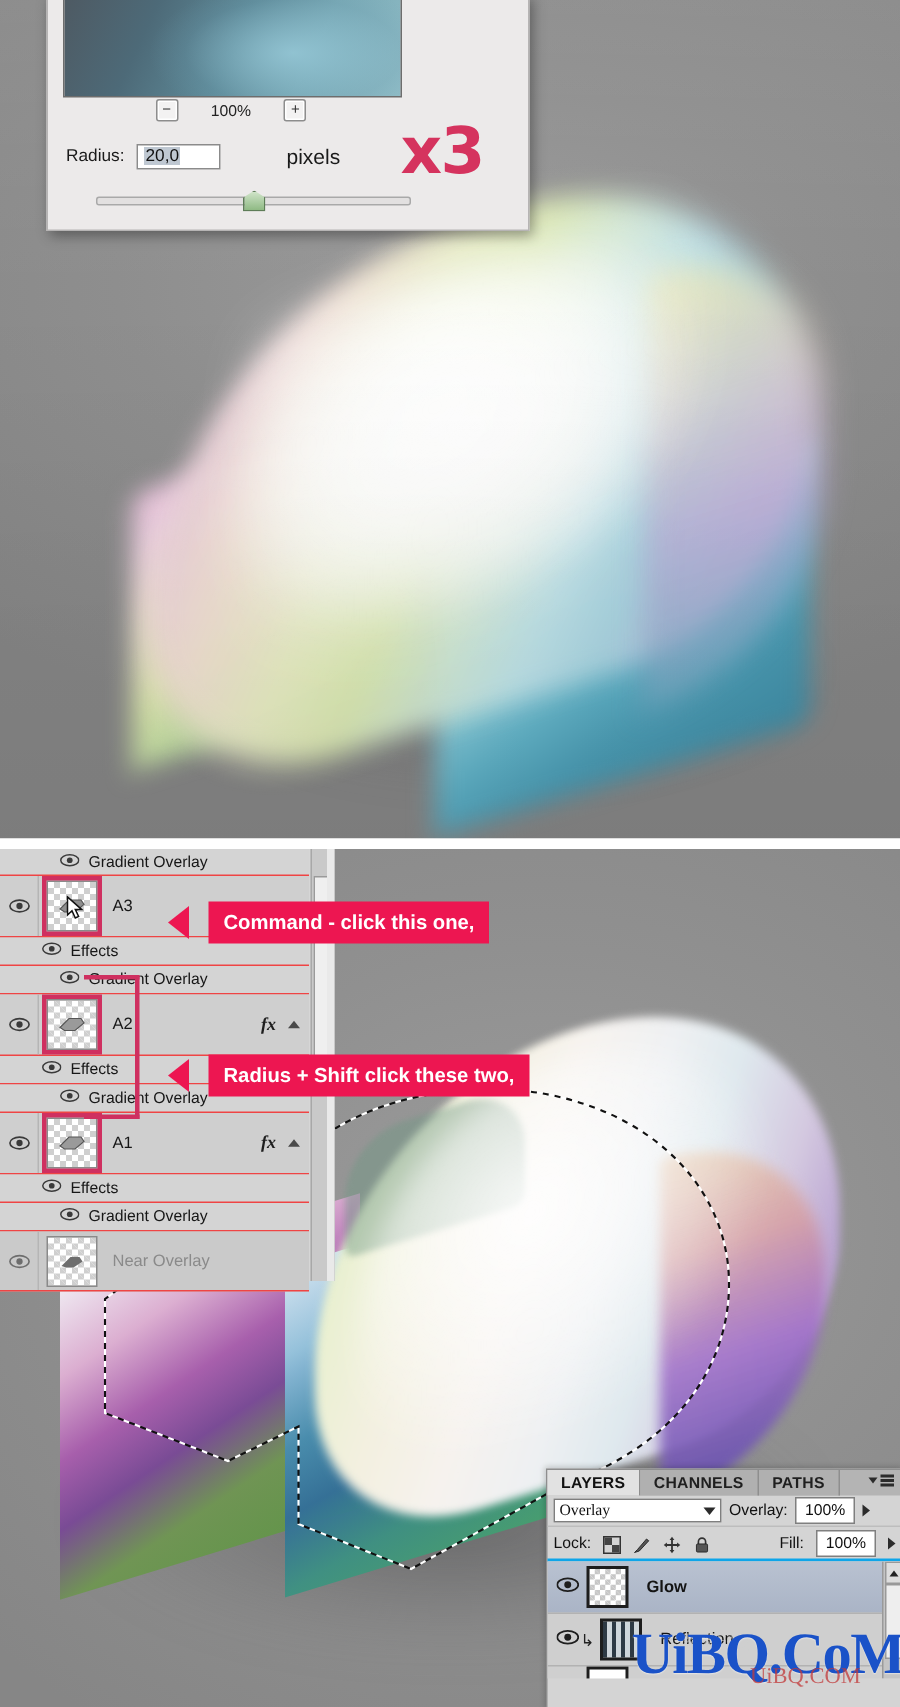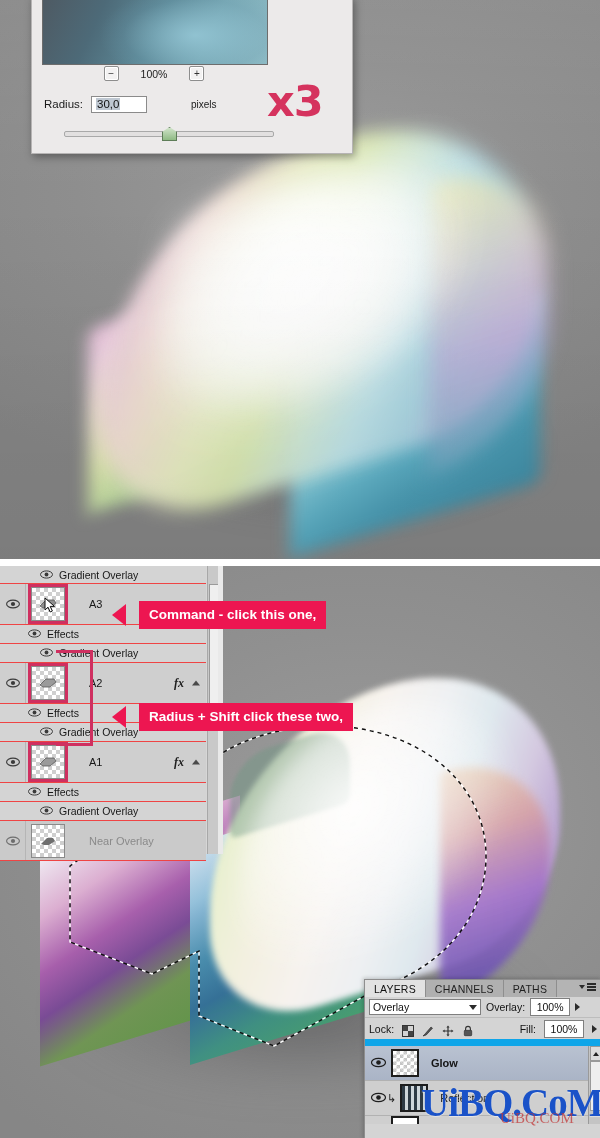--- a/index.html
+++ b/index.html
@@ -73,21 +73,21 @@
   .bd-zoomrow{position:absolute;left:10px;top:68px;width:224px;height:17px;display:flex;align-items:center;justify-content:center;gap:22px;}
   .zbtn{width:13px;height:13px;border:1px solid #8d8d8d;background:#f3f2f2;border-radius:2px;
     display:flex;align-items:center;justify-content:center;font-size:10px;line-height:1;color:#333;
     box-shadow:inset 0 0 0 1px #fff;}
   .zpct{font-size:10.5px;color:#222;}
   .bd-radiusrow{position:absolute;left:12px;top:96px;width:290px;height:22px;display:flex;align-items:center;gap:8px;}
   .bd-label{font-size:11.5px;color:#1a1a1a;}
   .bd-input{width:56px;height:17px;background:#fff;border:1px solid #8b8b8b;
     display:flex;align-items:center;padding:0 4px;box-sizing:border-box;}
   .bd-input span{font-size:11.5px;color:#111;background:#bfc8d2;padding:0 1px;}
-  .bd-units{font-size:10px;color:#1a1a1a;padding-left:36px;}
+  .bd-units{font-size:14px;color:#1a1a1a;padding-left:36px;}
   .bd-slider{position:absolute;left:32px;top:130px;width:208px;height:12px;}
   .bd-track{position:absolute;left:0;top:4px;width:208px;height:4px;border:1px solid #a9a9a9;
     background:#e2e0e0;border-radius:2px;}
   .bd-thumb{position:absolute;left:98px;top:0;width:13px;height:12px;
     background:linear-gradient(180deg,#cfe3c8,#8fba84);border:1px solid #5e7d58;
     clip-path:polygon(50% 0%,100% 35%,100% 100%,0% 100%,0% 35%);}
   .x3{position:absolute;left:267px;top:80px;font-size:43px;font-weight:bold;color:#d5335e;
     font-family:"DejaVu Sans",sans-serif;letter-spacing:-1px;line-height:1;}
 
   
@@ -151,21 +151,21 @@
   .eye svg{display:block;}
   .thumb{width:34px;height:34px;margin-left:5px;box-sizing:border-box;
     background-image:
       linear-gradient(45deg,#cfcfcf 25%,transparent 25%,transparent 75%,#cfcfcf 75%),
       linear-gradient(45deg,#cfcfcf 25%,#fff 25%,#fff 75%,#cfcfcf 75%);
     background-size:8px 8px;background-position:0 0,4px 4px;
     border:1px solid #8a8a8a;position:relative;}
   .thumb.hl{outline:3px solid #cf3060;outline-offset:0px;}
   .thumb .glyph{position:absolute;left:50%;top:50%;transform:translate(-50%,-50%);
     width:22px;height:14px;}
-  .lname{margin-left:24px;font-size:11px;color:#171717;}
+  .lname{margin-left:10px;font-size:11px;color:#171717;}
   .lname.dim{color:#8a8a8a;}
   .sub-label{display:flex;align-items:center;font-size:10.5px;color:#171717;}
   .sub-eye{margin-right:6px;}
   .fx{position:absolute;right:22px;top:50%;transform:translateY(-50%);
     font-style:italic;font-weight:bold;font-size:12px;color:#1e1e1e;font-family:"Liberation Serif",serif;}
   .tri{position:absolute;right:6px;top:50%;transform:translateY(-50%);
     width:0;height:0;border-left:4px solid transparent;border-right:4px solid transparent;
     border-bottom:5px solid #4a4a4a;}
   .vscroll{position:absolute;left:207px;top:0;width:11px;height:288px;background:#c9c9c9;
     border-left:1px solid #a8a8a8;}
@@ -180,37 +180,37 @@
   .callout{position:absolute;display:flex;align-items:center;height:28px;gap:13px;}
   .callout .arrow{width:0;height:0;border-top:11px solid transparent;border-bottom:11px solid transparent;
     border-right:14px solid #ed1651;}
   .callout .body{background:#ed1651;color:#ffffff;font-size:13.5px;font-weight:bold;
     padding:0 10px;height:28px;line-height:28px;white-space:nowrap;}
 
   
   .rpanel{position:absolute;left:364px;top:413px;width:236px;height:159px;
     background:#d4d4d4;border:1px solid #8e8e8e;box-shadow:-1px -1px 4px rgba(0,0,0,0.2);}
   .rp-tabs{display:flex;height:17px;background:#b4b4b4;align-items:stretch;position:relative;}
-  .rp-tab{display:flex;align-items:center;padding:0 9px;font-size:10.5px;font-weight:normal;color:#1f1f1f;
+  .rp-tab{display:flex;align-items:center;padding:0 9px;font-size:10.5px;font-weight:bold;color:#1f1f1f;
     border-right:1px solid #8e8e8e;background:#b0b0b0;letter-spacing:0.2px;}
   .rp-tab.active{background:#e2e2e2;color:#111;}
   .rp-menu{position:absolute;right:5px;top:3px;display:flex;align-items:center;gap:2px;}
   .rp-menu .car{width:0;height:0;border-left:3px solid transparent;border-right:3px solid transparent;border-top:4px solid #2b2b2b;}
   .rp-menu .bars{display:flex;flex-direction:column;gap:1.5px;}
   .rp-menu .bars i{display:block;width:9px;height:1.5px;background:#2b2b2b;}
   .rp-row{display:flex;align-items:center;height:20px;padding:0 4px;gap:5px;border-bottom:1px solid #bdbdbd;}
   .rp-select{flex:0 0 112px;height:16px;background:#fff;border:1px solid #7f7f7f;display:flex;align-items:center;
     justify-content:space-between;padding:0 3px;box-sizing:border-box;}
-  .rp-select span{font-size:10.5px;color:#111;}
+  .rp-select span{font-size:10.5px;color:#111;font-family:Liberation Serif, serif;}
   .rp-select .cdown{width:0;height:0;border-left:4px solid transparent;border-right:4px solid transparent;border-top:5px solid #2b2b2b;}
   .rp-lbl{font-size:10.5px;color:#111;}
   .rp-val{height:16px;min-width:38px;background:#fff;border:1px solid #7f7f7f;font-size:10.5px;color:#111;
     display:flex;align-items:center;justify-content:center;}
   .rp-tiny-arrow{width:0;height:0;border-top:4px solid transparent;border-bottom:4px solid transparent;border-left:5px solid #2b2b2b;}
-  .rp-lockrow{display:flex;align-items:center;height:21px;padding:0 4px;gap:8px;border-bottom:7px solid #0ea5e9;}
+  .rp-lockrow{display:flex;align-items:center;height:21px;padding:0 4px;gap:8px;border-bottom:2px solid #0ea5e9;}
   .lockicons{display:flex;align-items:center;gap:8px;}
   .lk{width:12px;height:12px;}
   .rp-list{position:relative;height:78px;background:#cfcfcf;overflow:hidden;}
   .rp-layer{display:flex;align-items:center;height:34px;border-bottom:1px solid #b2b2b2;padding-left:0;}
   .rp-layer.sel{background:linear-gradient(180deg,#b9c2d1,#aab4c6);}
   .rp-eye{width:26px;display:flex;align-items:center;justify-content:center;}
   .rp-thumb{width:28px;height:28px;border:2px solid #1d1d1d;box-sizing:border-box;
     background-image:
       linear-gradient(45deg,#c6c6c6 25%,transparent 25%,transparent 75%,#c6c6c6 75%),
       linear-gradient(45deg,#c6c6c6 25%,#fff 25%,#fff 75%,#c6c6c6 75%);
@@ -255,21 +255,21 @@
   <div class="blur-dialog">
     <div class="bd-preview"></div>
     <div class="bd-zoomrow">
       <div class="zbtn">−</div>
       <div class="zpct">100%</div>
       <div class="zbtn">+</div>
     </div>
     <div class="bd-radiusrow">
       <div class="bd-label">Radius:</div>
       <div class="bd-input">
-        <span>30,0</span>
+        <span>20,0</span>
       </div>
       <div class="bd-units">pixels</div>
     </div>
     <div class="bd-slider">
       <div class="bd-track"></div>
       <div class="bd-thumb"></div>
     </div>
   </div>
   <div class="x3">x3</div>
 

